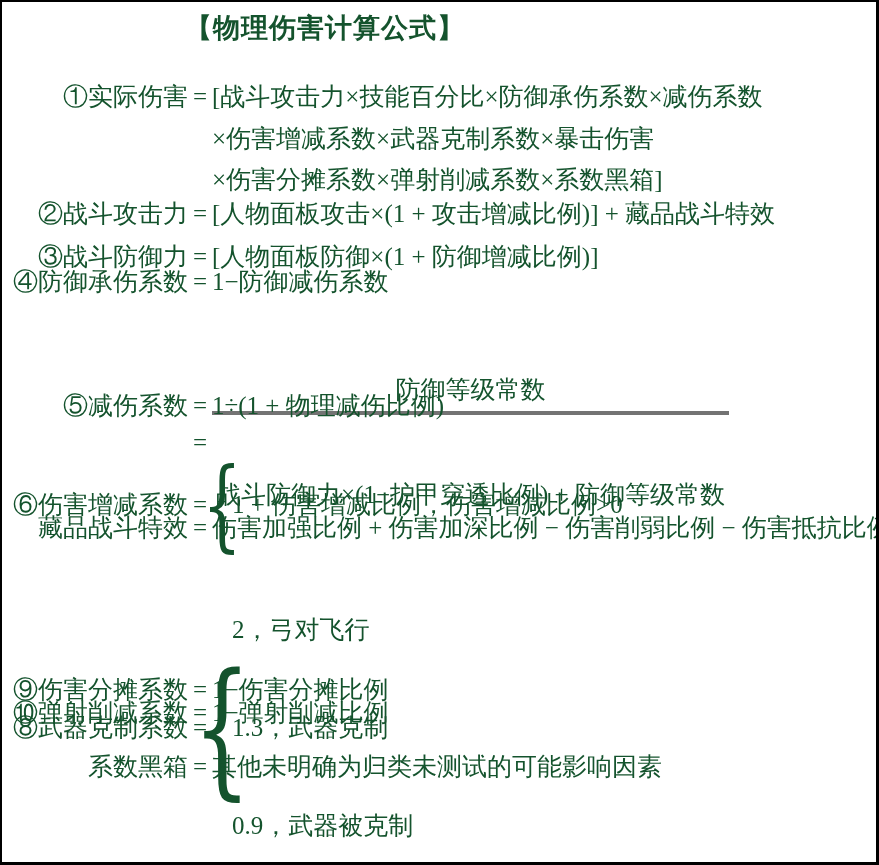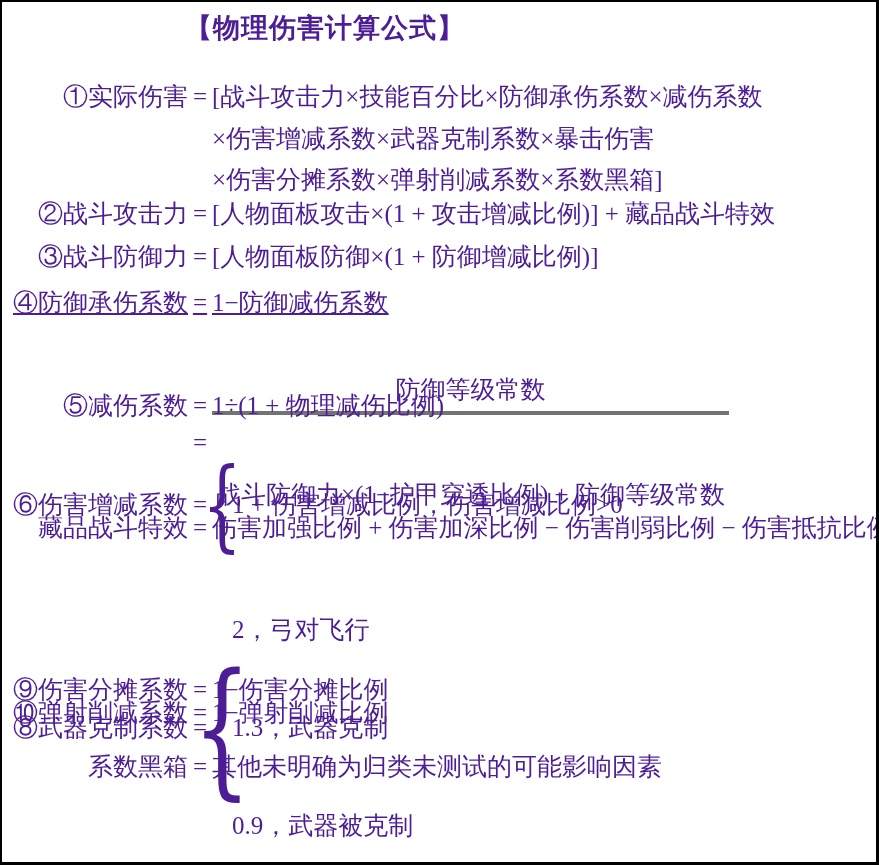--- a/index.html
+++ b/index.html
@@ -5,21 +5,21 @@
   html,body{margin:0;padding:0;background:#e8e8e8;}
   .page{
     position:relative;
     width:879px;height:865px;
     background:#ffffff;
     border:solid #000;
     border-width:2px 3px 3px 2px;
     box-sizing:border-box;
     overflow:hidden;
     font-family:"Liberation Serif","DejaVu Serif",serif;
-    color:#4c1d95;
+    color:#14532d;
     font-size:25px;
     line-height:30px;
   }
   .title{
     position:absolute;top:10px;left:183px;
     font-size:27px;font-weight:bold;line-height:32px;
     letter-spacing:1px;
   }
   .row{position:absolute;left:0;right:2px;display:flex;align-items:baseline;white-space:pre;}
   .row.vcenter{align-items:center;}
@@ -64,21 +64,21 @@
     <span class="eq">=</span>
     <span class="rhs">[人物面板攻击×(1 + 攻击增减比例)] + 藏品战斗特效</span>
   </div>
 
   <div class="row" style="top:240px;">
     <span class="lbl">③战斗防御力</span>
     <span class="eq">=</span>
     <span class="rhs">[人物面板防御×(1 + 防御增减比例)]</span>
   </div>
 
-  <div class="row" style="top:286px;text-decoration:underline;">
+  <div class="row" style="top:265px;">
     <span class="lbl">④防御承伤系数</span>
     <span class="eq">=</span>
     <span class="rhs">1−防御减伤系数</span>
   </div>
 
   <div class="row vcenter" style="top:313px;">
     <span class="lbl"></span>
     <span class="eq">=</span>
     <span class="frac">
       <span class="num">防御等级常数</span>

